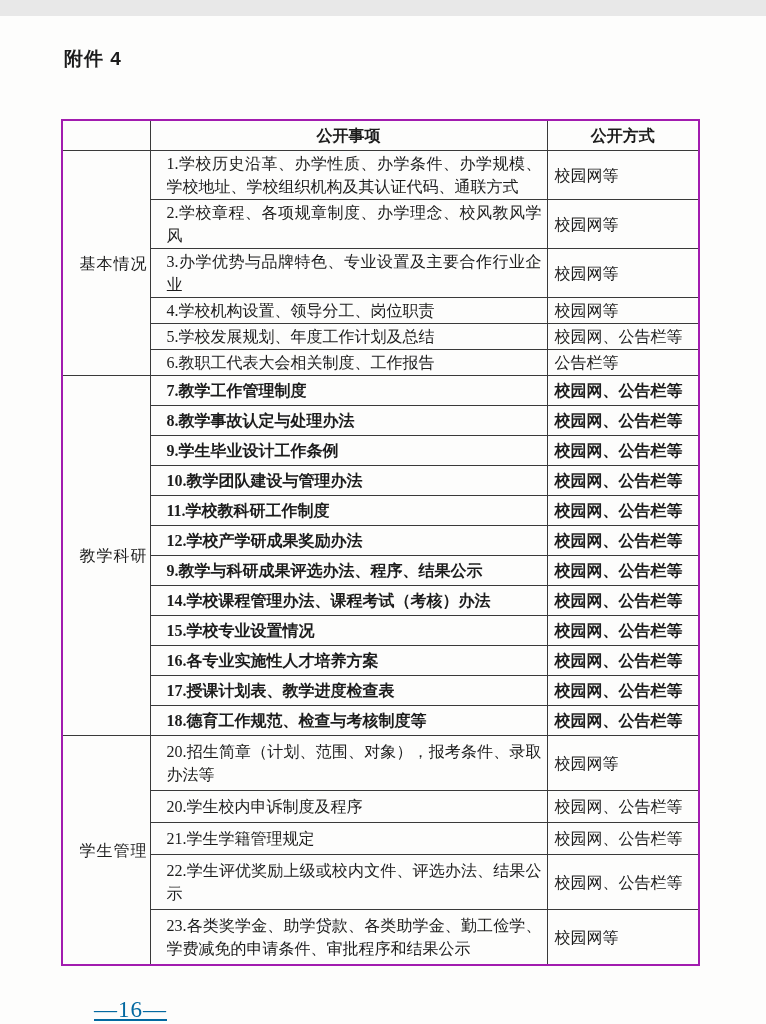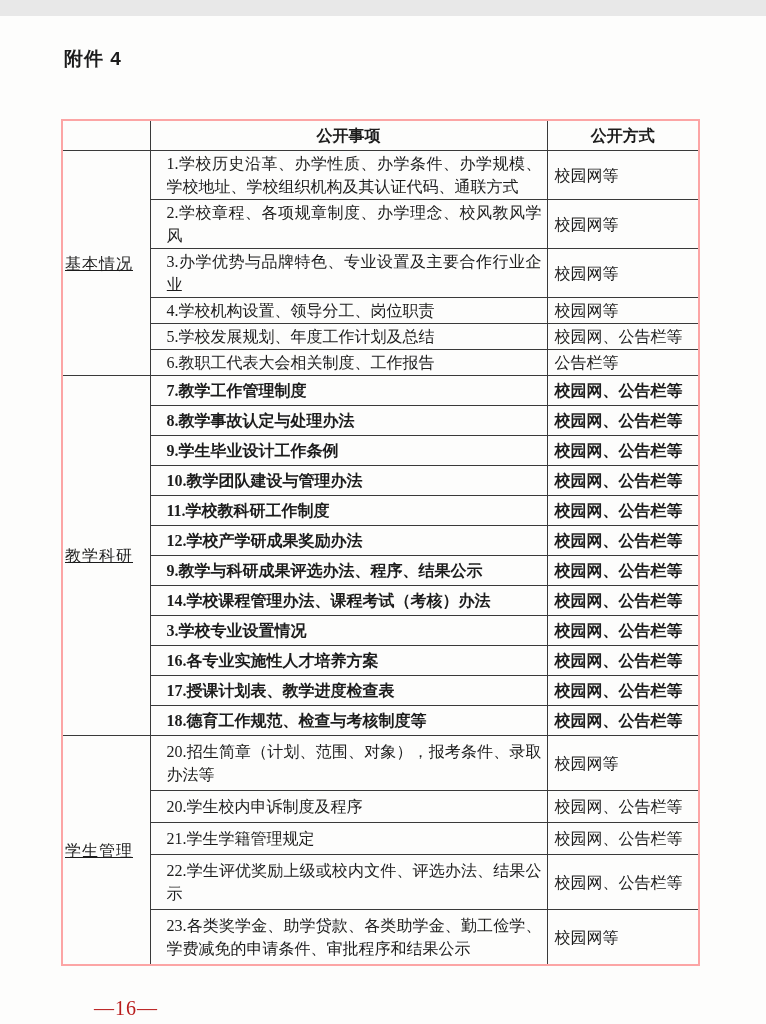--- a/index.html
+++ b/index.html
@@ -37,61 +37,61 @@
     letter-spacing: 0.5px;
     font-family: "Liberation Serif", "DejaVu Serif", serif;
   }
   table.main-table {
     position: absolute;
     left: 61px;
     top: 103px;
     width: 637px;
     border-collapse: collapse;
     table-layout: fixed;
-    border: 2px solid #fca5a5;
+    border: 2px solid #a21caf;
   }
   table.main-table td, table.main-table th {
     border: 1px solid #3a3a3a;
     font-size: 16px;
     line-height: 23px;
     vertical-align: middle;
     overflow: hidden;
   }
   th.head-cell {
     font-family: "Liberation Sans", "DejaVu Sans", sans-serif;
     font-weight: 700;
     font-size: 18px;
     text-align: center;
     height: 29px;
     padding: 0;
   }
   td.cat-cell {
-    text-align: left;
+    text-align: right;
     font-size: 16px;
     letter-spacing: 1px;
     padding: 0 2px;
-    text-decoration: underline;
   }
   td.item-cell {
     text-align: justify;
     padding: 1px 5px 1px 16px;
   }
   td.method-cell {
     padding: 1px 2px 1px 7px;
   }
   tr.g0 td.item-cell, tr.g0 td.method-cell { padding-top: 1px; padding-bottom: 1px; }
   tr.g1 td.item-cell, tr.g1 td.method-cell { padding-top: 3px; padding-bottom: 3px; font-weight: bold; }
   tr.g2 td.item-cell, tr.g2 td.method-cell { padding-top: 4px; padding-bottom: 4px; }
   .page-number {
     position: absolute;
     left: 94px;
     top: 981px;
-    font-size: 20px;
+    font-size: 23px;
     letter-spacing: 1px;
-    color: #b91c1c;
+    color: #0369a1;
+    text-decoration: underline;
   }
 </style>
 </head>
 <body>
 
 <div class="sheet">
 
   <div class="attachment-label">附件 4</div>
 
 
@@ -162,21 +162,21 @@
         </tr>
         <tr class="g1">
           <td class="item-cell">9.教学与科研成果评选办法、程序、结果公示</td>
           <td class="method-cell">校园网、公告栏等</td>
         </tr>
         <tr class="g1">
           <td class="item-cell">14.学校课程管理办法、课程考试（考核）办法</td>
           <td class="method-cell">校园网、公告栏等</td>
         </tr>
         <tr class="g1">
-          <td class="item-cell">3.学校专业设置情况</td>
+          <td class="item-cell">15.学校专业设置情况</td>
           <td class="method-cell">校园网、公告栏等</td>
         </tr>
         <tr class="g1">
           <td class="item-cell">16.各专业实施性人才培养方案</td>
           <td class="method-cell">校园网、公告栏等</td>
         </tr>
         <tr class="g1">
           <td class="item-cell">17.授课计划表、教学进度检查表</td>
           <td class="method-cell">校园网、公告栏等</td>
         </tr>

